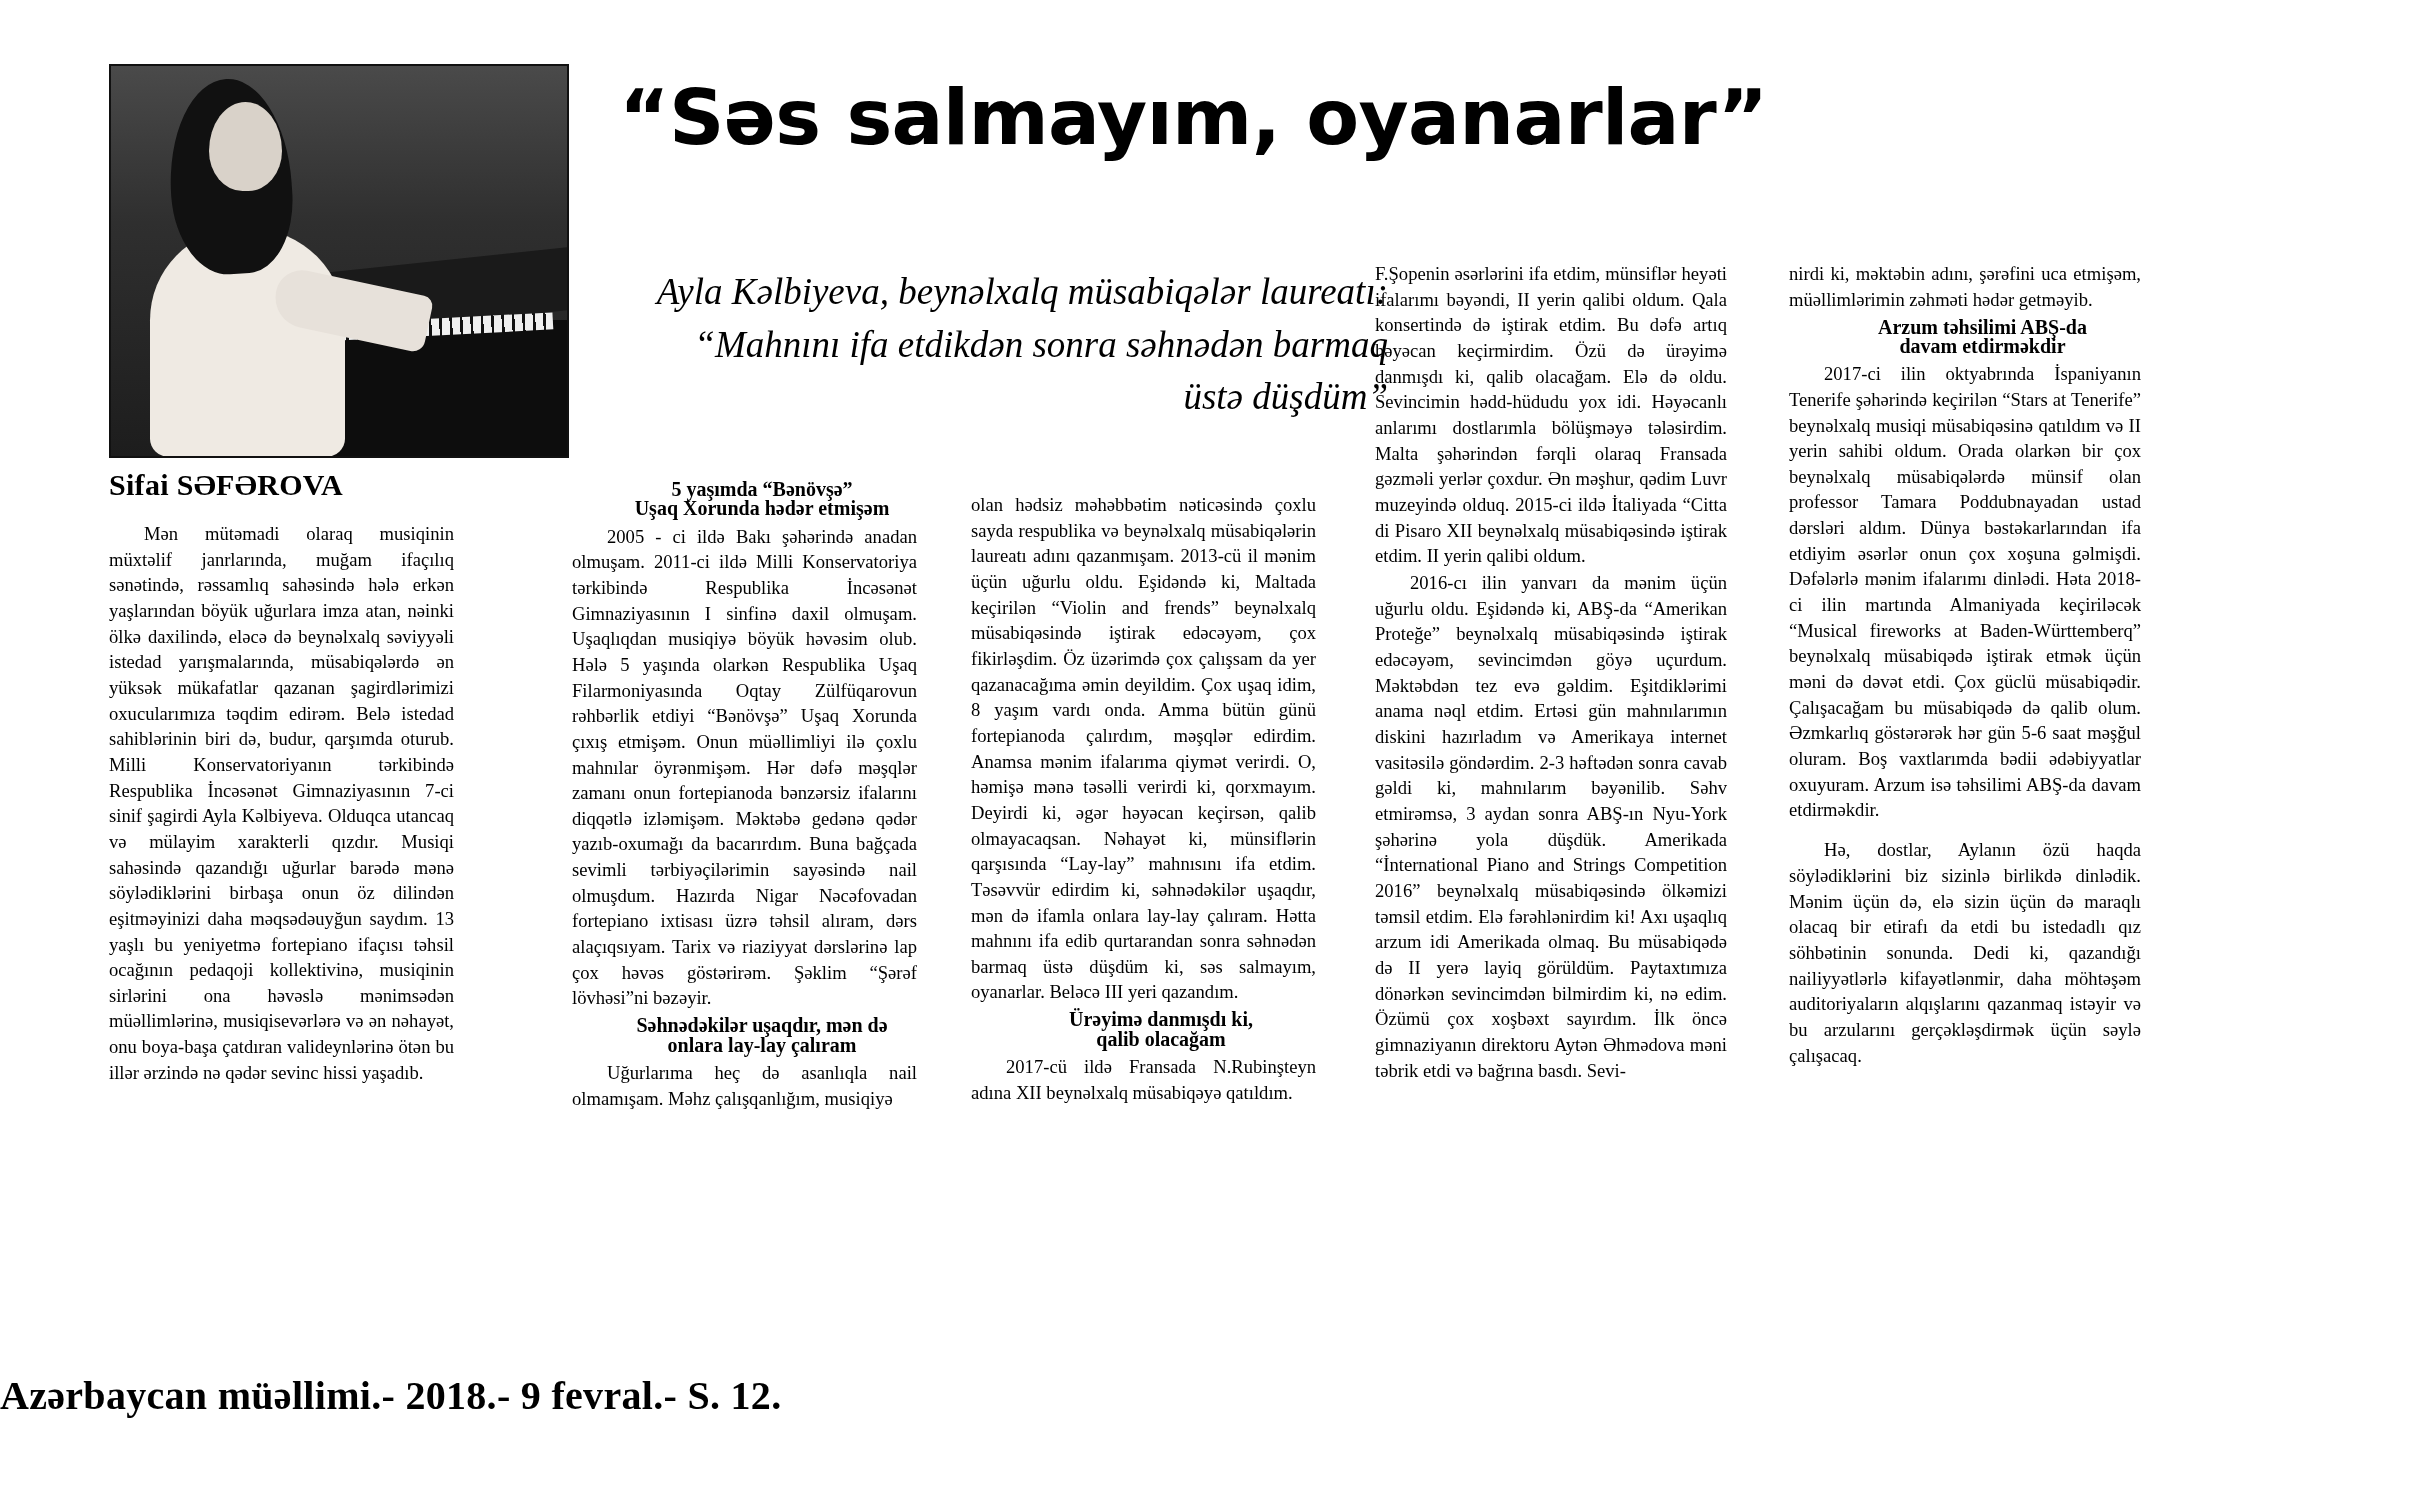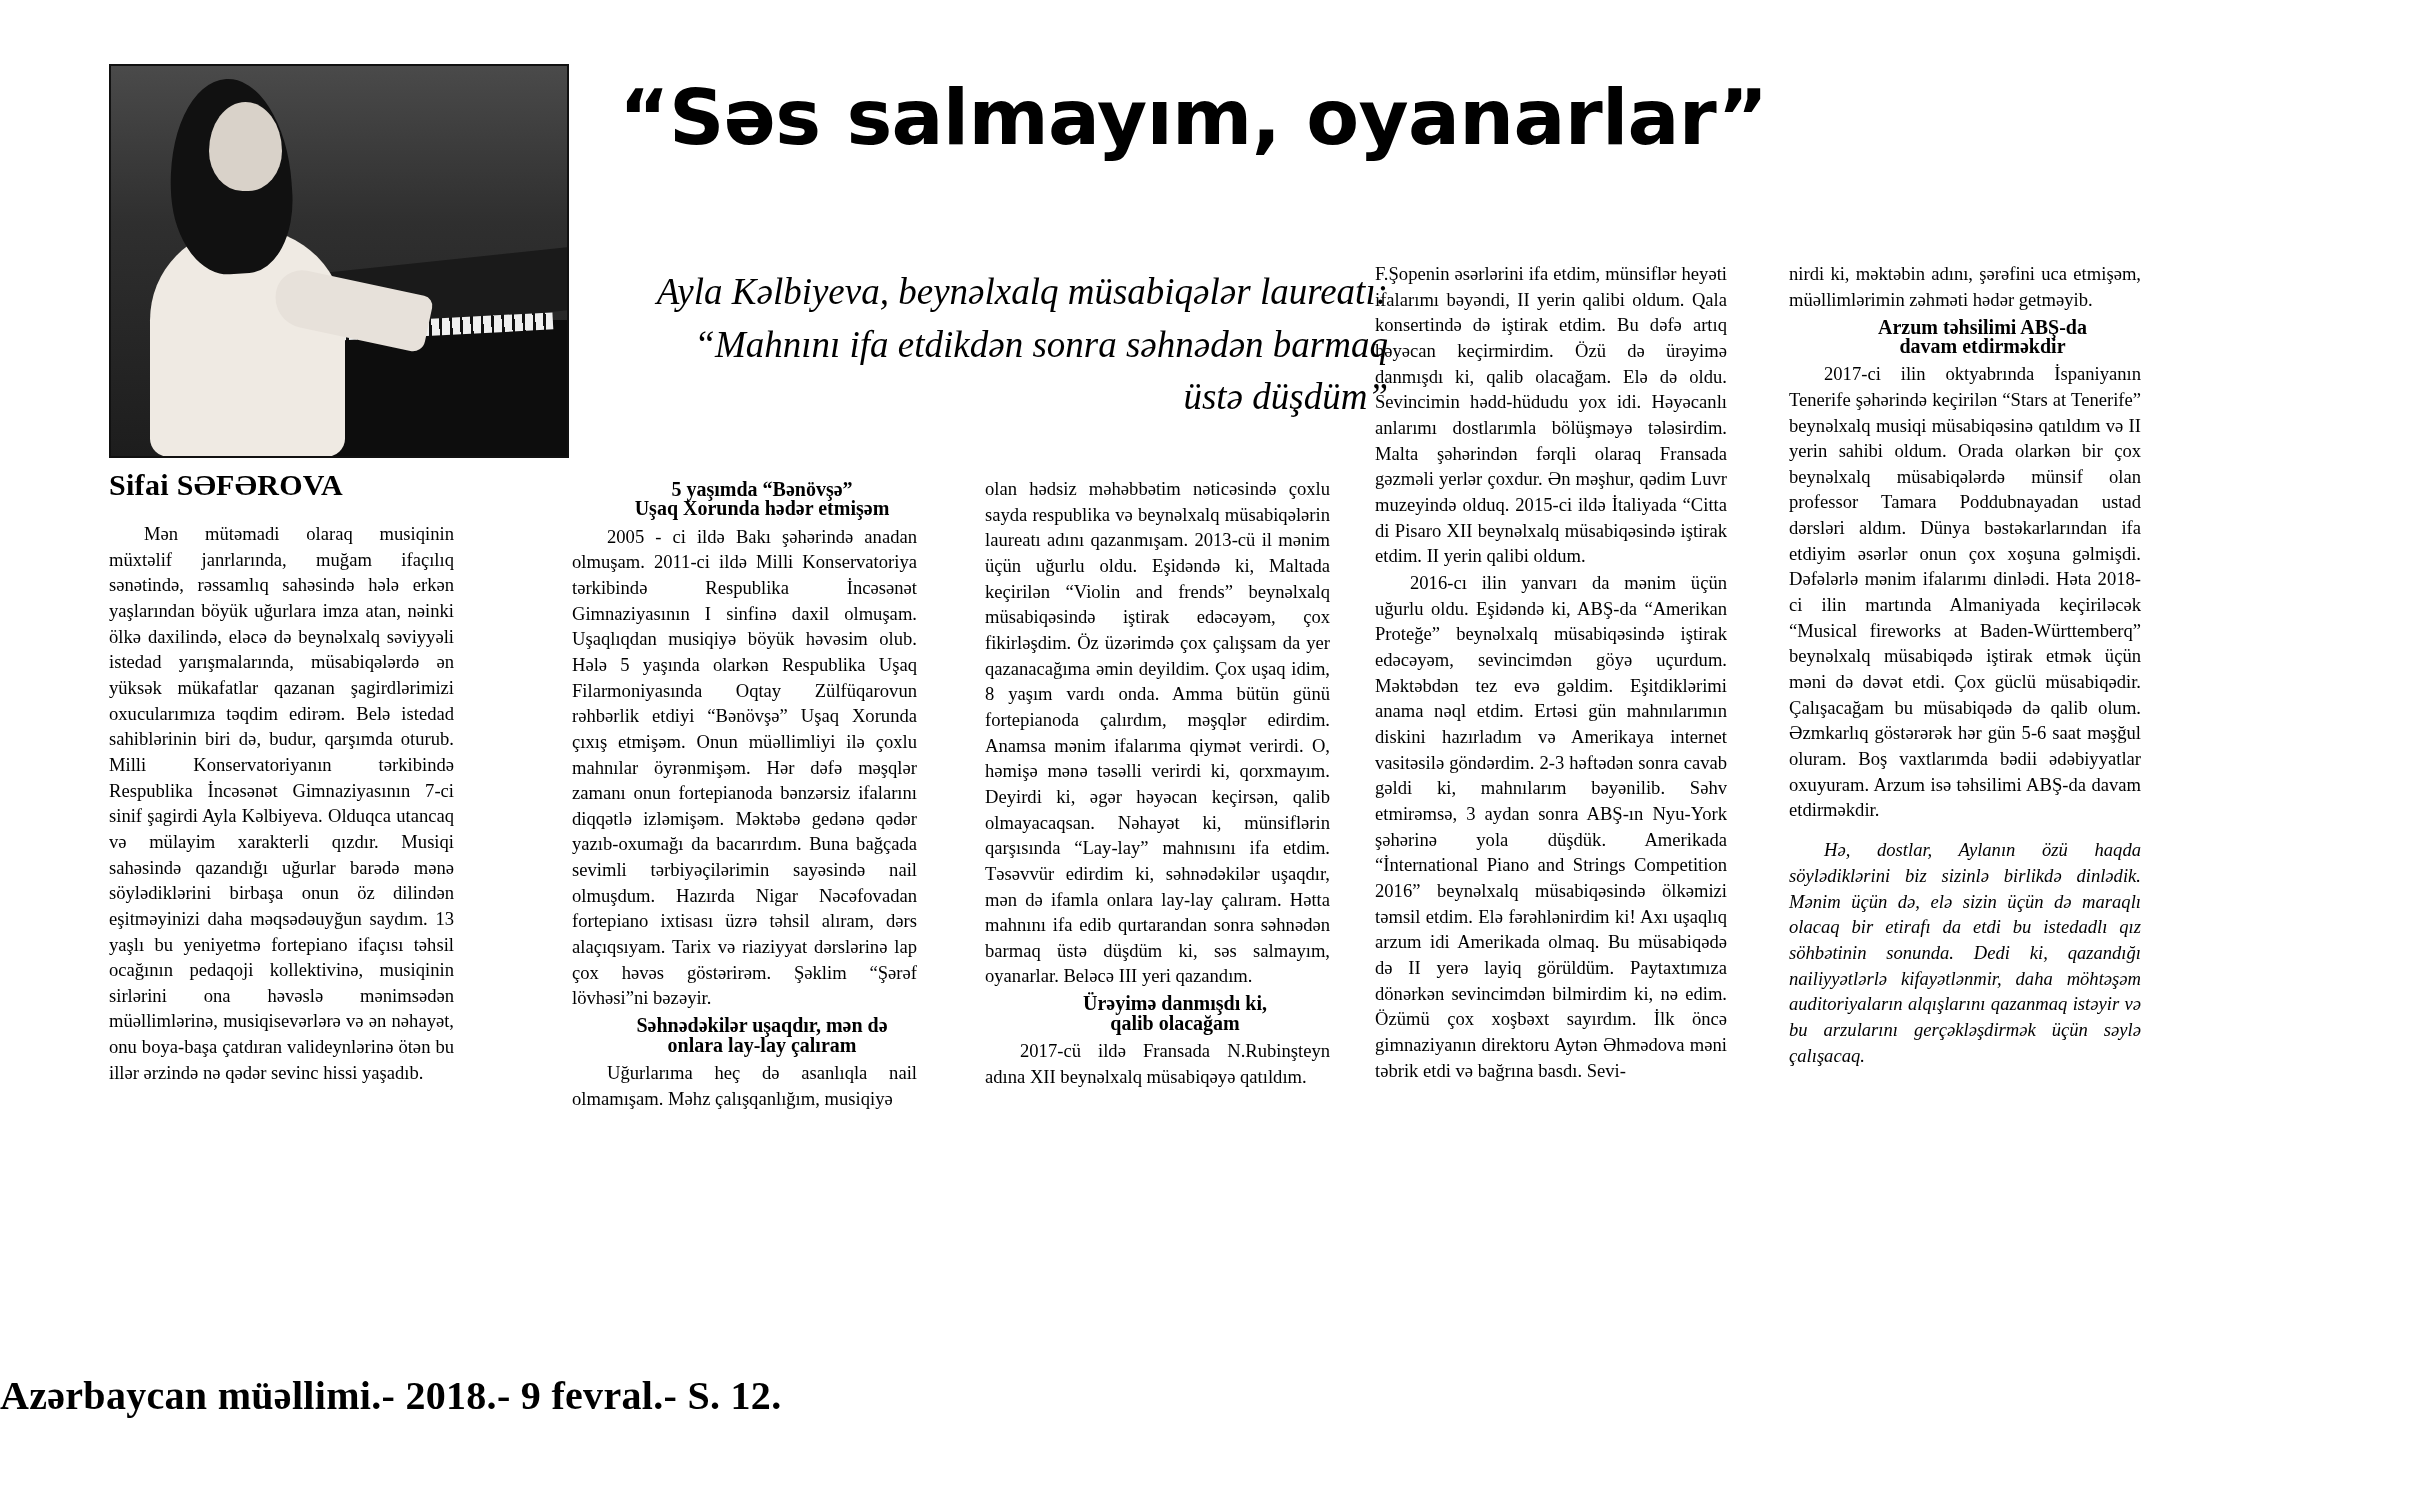--- a/index.html
+++ b/index.html
@@ -140,36 +140,35 @@
     hyphens: auto;
   }
   .col p {
     margin: 0 0 1.3px 0;
     text-indent: 35px;
   }
   .col p.noindent { text-indent: 0; }
 
   .col-1 { left: 109px;  width: 345px; }
   .col-2 { left: 572px;  width: 345px; top: 476px; }
-  .col-3 { left: 971px; width: 345px; top: 476px; margin-left: 14px; }
+  .col-3 { left: 971px; width: 345px; top: 492px; }
   .col-4 { left: 1375px; width: 352px; top: 261px; }
   .col-5 { left: 1789px; width: 352px; top: 261px; }
 
   .subhead {
     text-align: center;
     font-weight: bold;
     font-size: 20px;
     line-height: 1.35;
     margin: 17px 0 11.7px 0;
     text-indent: 0;
   }
   .subhead.first { margin-top: 0; }
 
   .italic-close {
-    font-style: italic;
   }
 
   
   .footer {
     position: absolute;
     left: 0;
     top: 1372px;
     width: 1433px;
     text-align: left;
     font-family: "Liberation Serif", serif;

